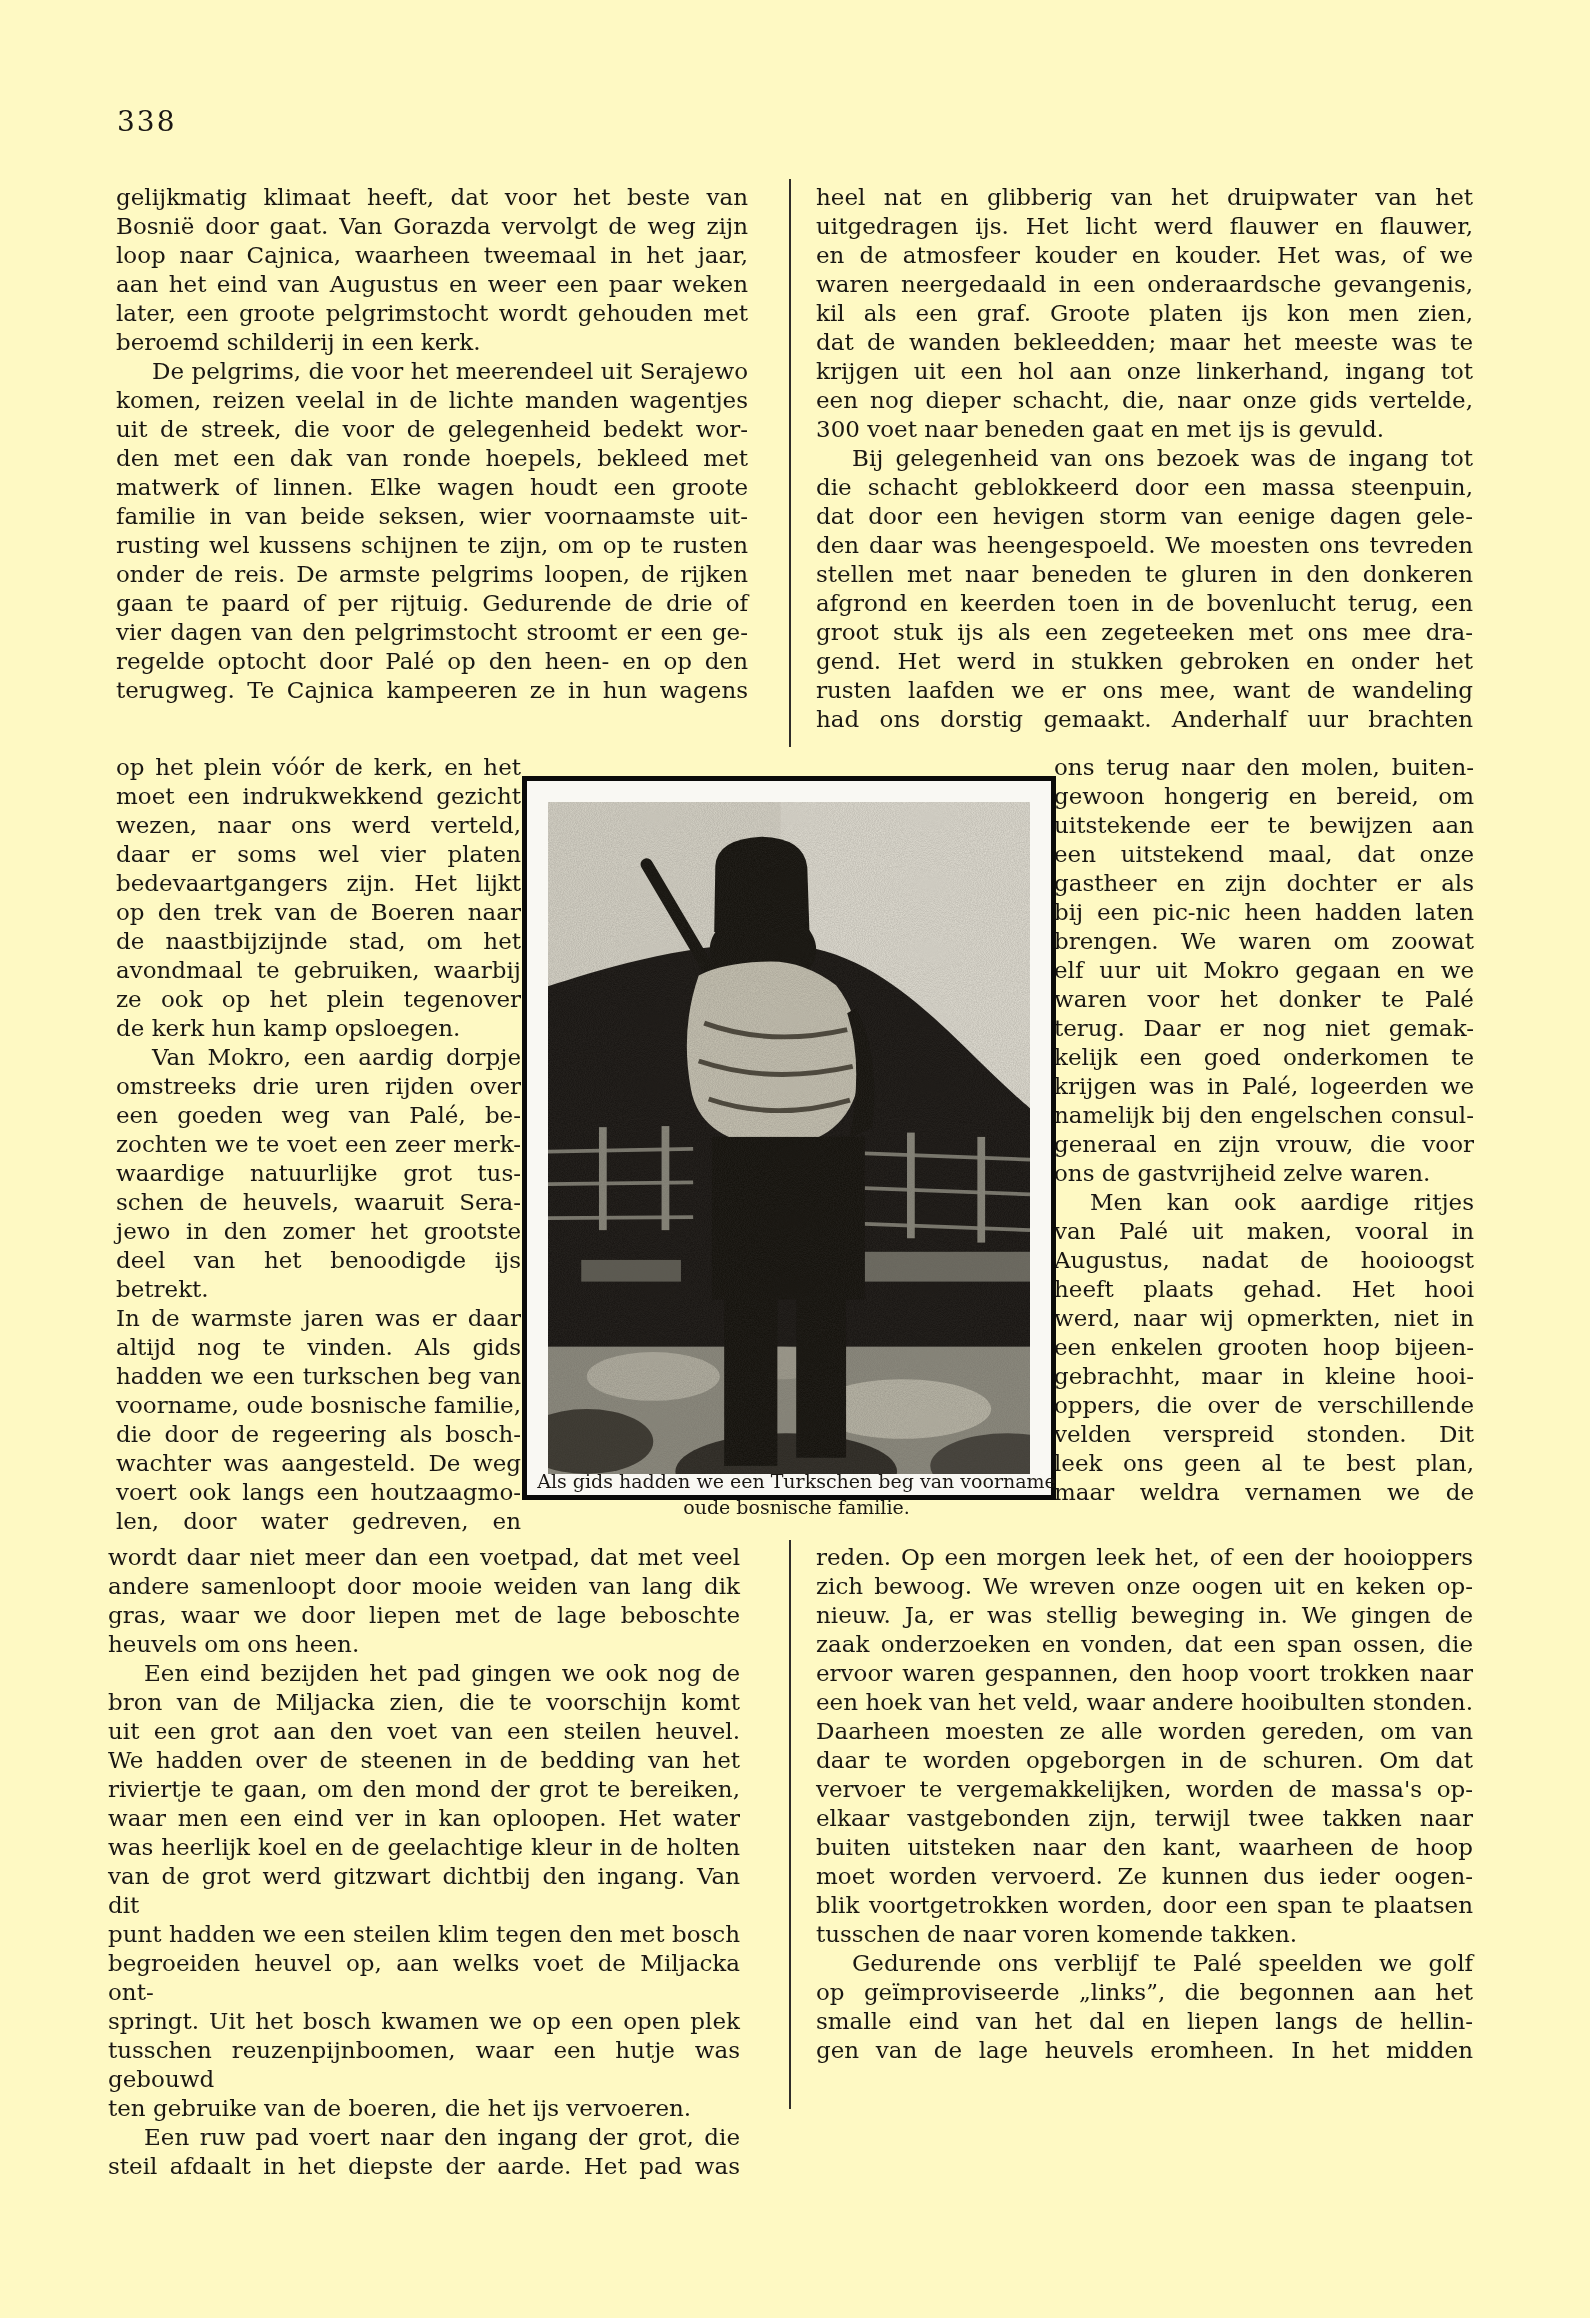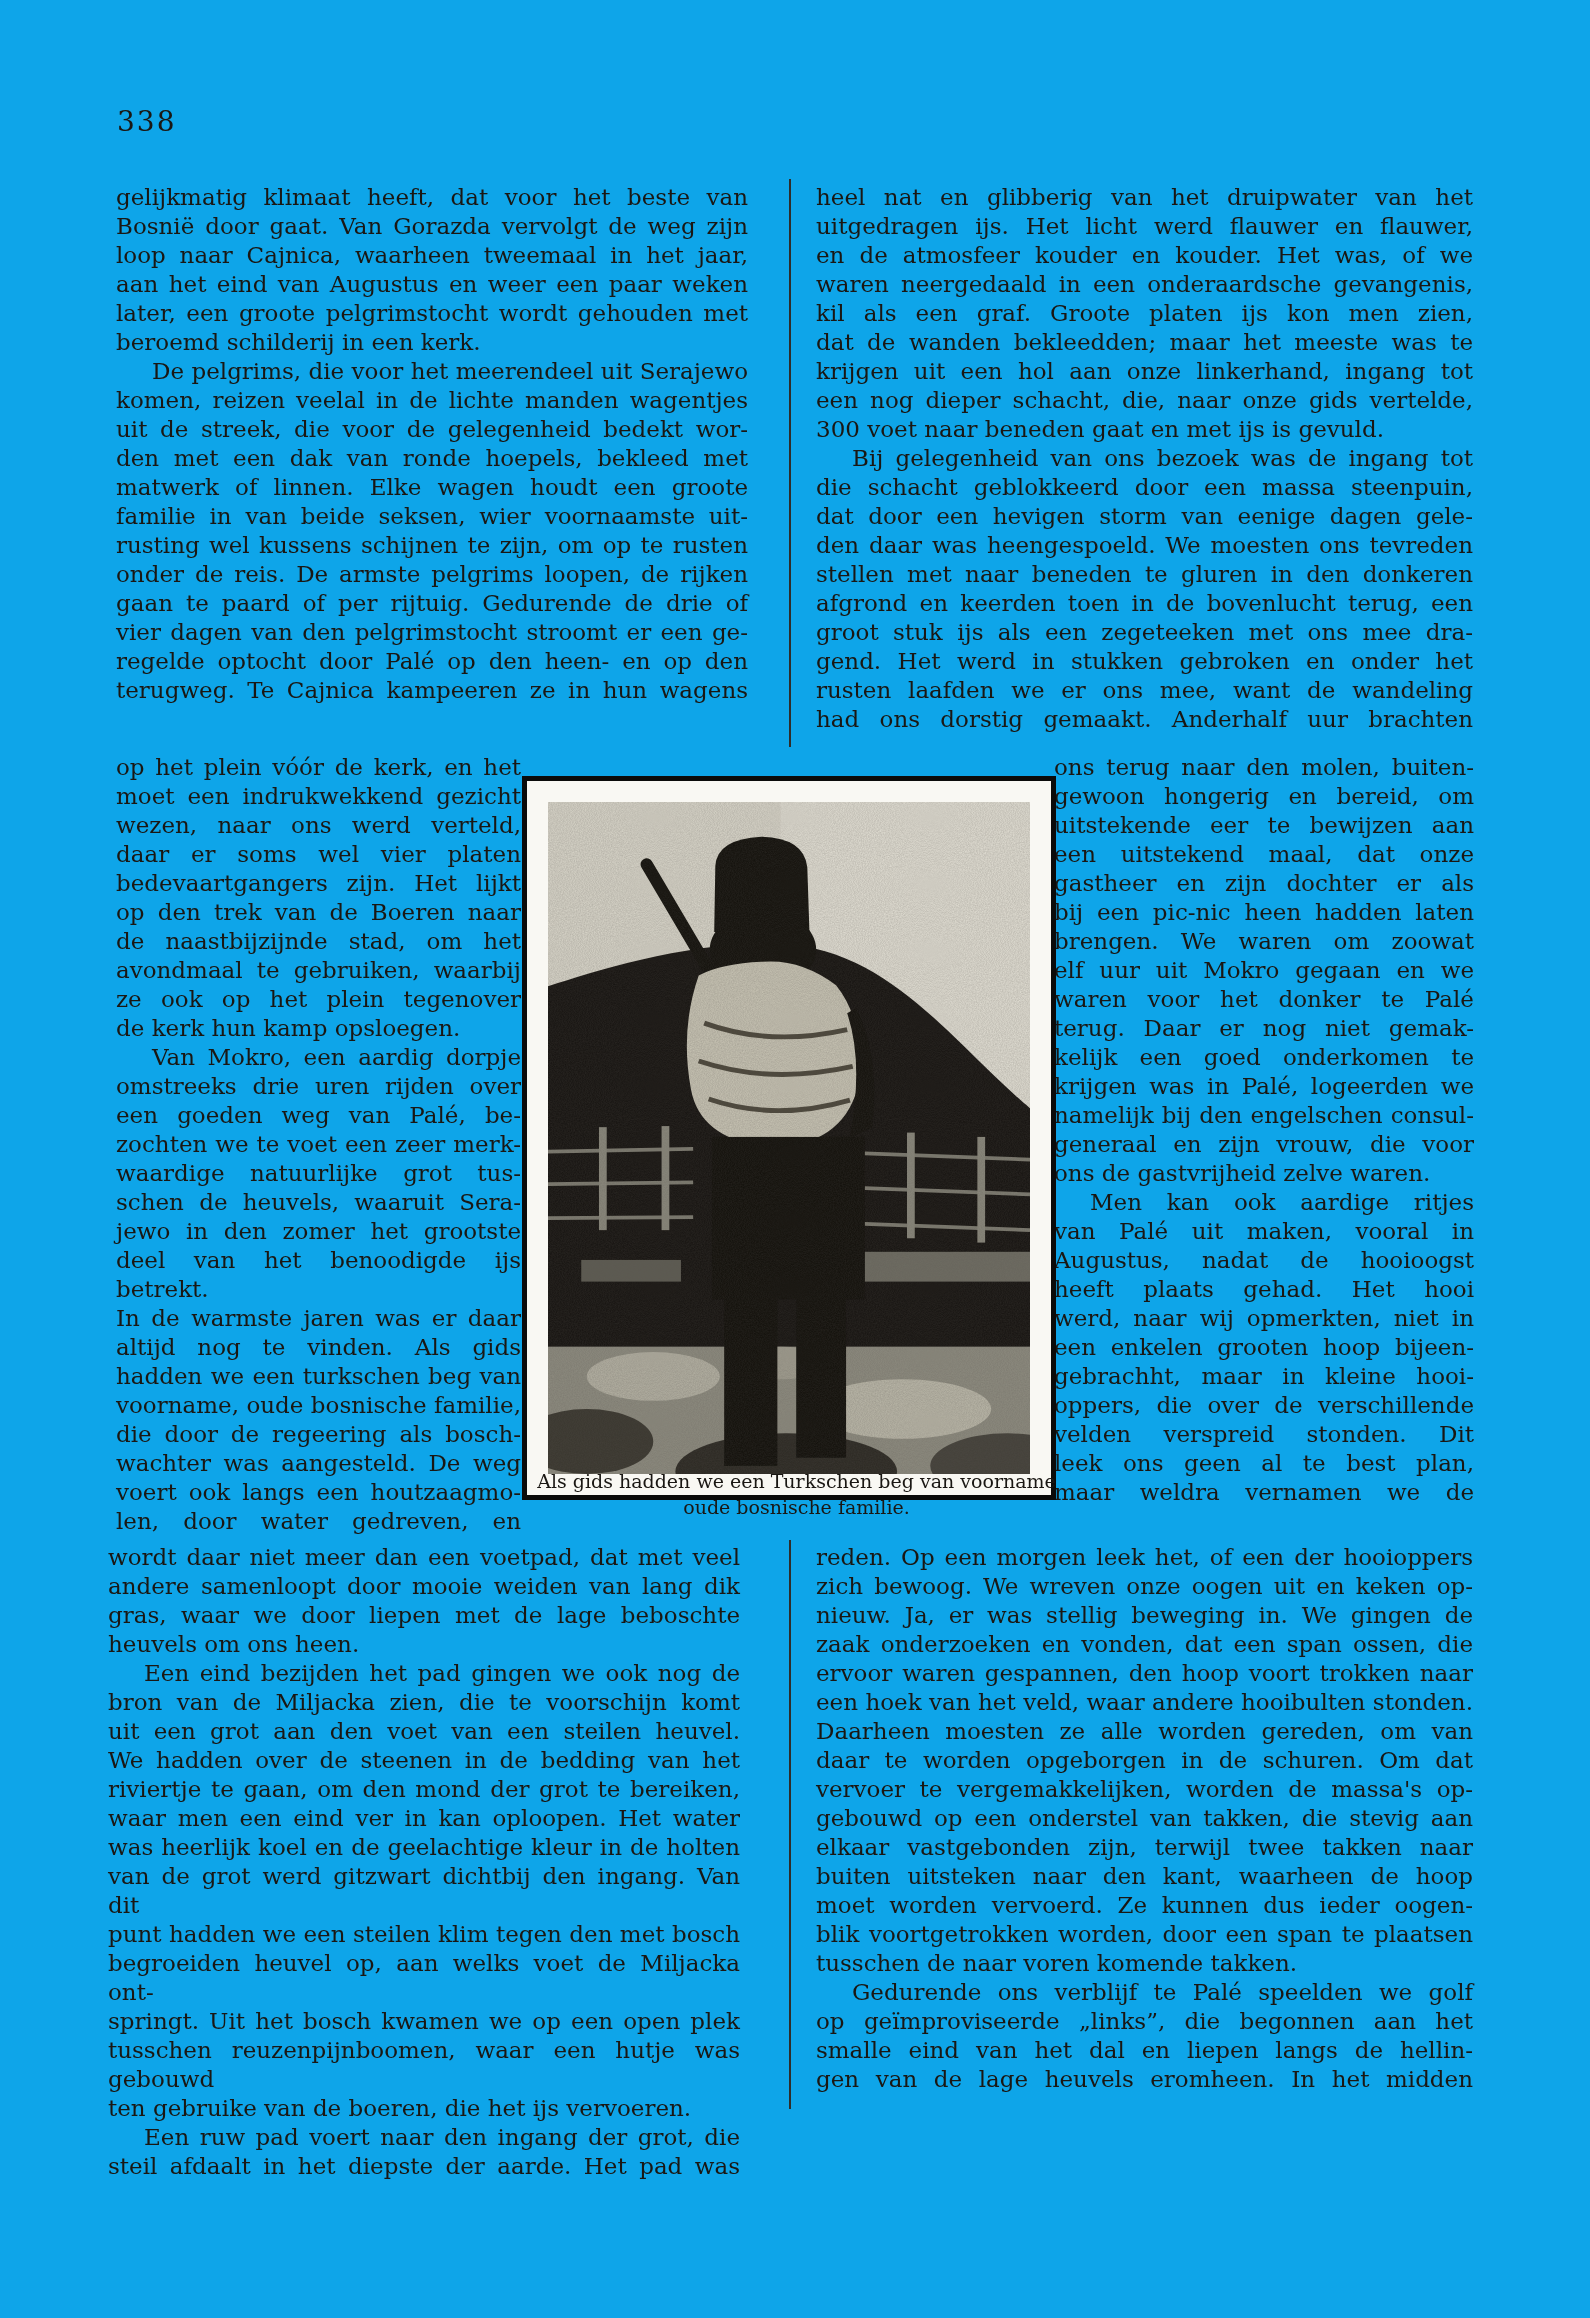--- a/index.html
+++ b/index.html
@@ -1,19 +1,19 @@
 <!DOCTYPE html>
 <html style="font-size:8px"><head>
 <meta charset="utf-8">
 <style>
   html,body{margin:0;padding:0;background:#e8e6e0;}
   .page{
     position:relative;
     width:1591px;height:2319px;
-    background:#0ea5e9;
+    background:#fef9c3;
     font-family:"DejaVu Serif","Liberation Serif",serif;
     color:#1a1713;
     overflow:hidden;
   }
   .hdr-num{
     position:absolute;left:117px;top:105px;
     font-size:28px;letter-spacing:2px;
   }
   .hdr-title{
     position:absolute;left:116px;top:106px;width:1357px;
@@ -177,21 +177,20 @@
   <div class="tblock col-right-bot">
       <div class="line">reden. Op een morgen leek het, of een der hooioppers</div>
       <div class="line">zich bewoog. We wreven onze oogen uit en keken op-</div>
       <div class="line">nieuw. Ja, er was stellig beweging in. We gingen de</div>
       <div class="line">zaak onderzoeken en vonden, dat een span ossen, die</div>
       <div class="line">ervoor waren gespannen, den hoop voort trokken naar</div>
       <div class="line">een hoek van het veld, waar andere hooibulten stonden.</div>
       <div class="line">Daarheen moesten ze alle worden gereden, om van</div>
       <div class="line">daar te worden opgeborgen in de schuren. Om dat</div>
       <div class="line">vervoer te vergemakkelijken, worden de massa's op-</div>
-      <div class="line">gebouwd op een onderstel van takken, die stevig aan</div>
       <div class="line">elkaar vastgebonden zijn, terwijl twee takken naar</div>
       <div class="line">buiten uitsteken naar den kant, waarheen de hoop</div>
       <div class="line">moet worden vervoerd. Ze kunnen dus ieder oogen-</div>
       <div class="line">blik voortgetrokken worden, door een span te plaatsen</div>
       <div class="line last">tusschen de naar voren komende takken.</div>
       <div class="line indent">Gedurende ons verblijf te Palé speelden we golf</div>
       <div class="line">op geïmproviseerde „links”, die begonnen aan het</div>
       <div class="line">smalle eind van het dal en liepen langs de hellin-</div>
       <div class="line">gen van de lage heuvels eromheen. In het midden</div>
     </div>

